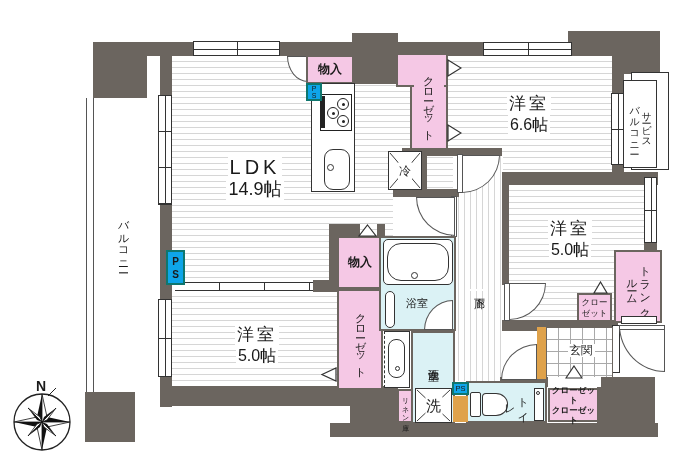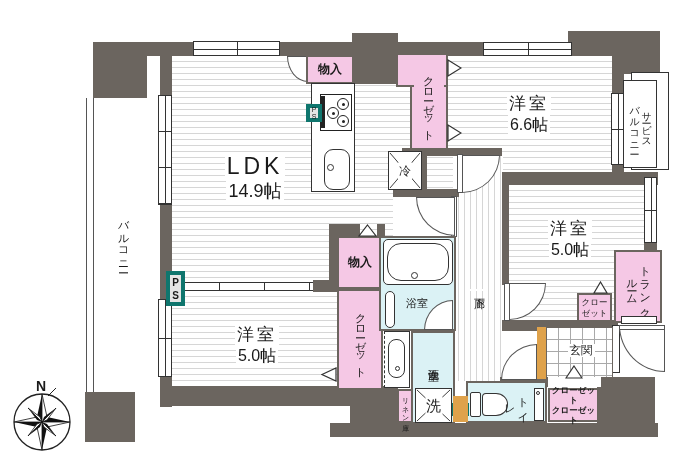--- a/index.html
+++ b/index.html
@@ -5,21 +5,21 @@
   html,body{margin:0;padding:0;background:#fff;}
   #plan{position:relative;width:700px;height:474px;background:#fff;overflow:hidden;
         font-family:"Liberation Sans","DejaVu Sans",sans-serif;color:#1a1a1a;}
   .a{position:absolute;box-sizing:border-box;}
   .wall{background:#6b655f;}
   .hst{background:repeating-linear-gradient(180deg,#fff 0 5px,#d6d6d6 5px 6px);}
   .vst{background:repeating-linear-gradient(90deg,#fff 0 5px,#d6d6d6 5px 6px);}
   .pink{background:#f5c8e5;border:2px solid #6b655f;}
   .pinkfill{background:#f5c8e5;}
   .blue{background:#dbf2f5;border:2px solid #6b655f;}
-  .whitebox{background:#e5e5e5;border:4px solid #0f766e;margin-top:21px;}
+  .whitebox{background:#0ea5e9;border:2px solid #0f766e;}
   .thin{background:#fff;border:1px solid #333;}
   .orange{background:#dfa24b;}
   .lbl{display:flex;align-items:center;justify-content:center;text-align:center;line-height:1.2;}
   .tag{background:#fff;padding:0 2px;}
   .vt{writing-mode:vertical-rl;text-orientation:mixed;letter-spacing:1px;}
   .winh{background:#fff;border:1px solid #333;}
   .winh::before{content:"";position:absolute;left:0;right:0;top:50%;border-top:1px solid #333;}
   .winh::after{content:"";position:absolute;left:50%;top:0;bottom:0;border-left:1px solid #333;}
   .winv{background:#fff;border:1px solid #333;}
   .winv::before{content:"";position:absolute;top:0;bottom:0;left:50%;border-left:1px solid #333;}
@@ -236,21 +236,21 @@
       <polygon points="1,7.5 15,1 15,14" fill="#fff" stroke="#333" stroke-width="1.2"></polygon>
     </svg>
   <svg class="a" style="left:593px;top:281px;width:15px;height:13px;" viewBox="0 0 15 13">
       <polygon points="7.5,1 14,12 1,12" fill="#fff" stroke="#333" stroke-width="1.2"></polygon>
     </svg>
   <svg class="a" style="left:565px;top:365px;width:18px;height:14px;" viewBox="0 0 18 14">
       <polygon points="9,1 17,13 1,13" fill="#fff" stroke="#333" stroke-width="1.2"></polygon>
     </svg>
 
   <div class="a lbl" style="left:200px;top:153px;width:110px;height:50px;flex-direction:column;">
-    <span class="tag" style="font-size:23px;letter-spacing:4px;">LDK</span>
+    <span class="tag" style="font-size:20px;letter-spacing:4px;">LDK</span>
     <span class="tag" style="font-size:18px;">14.9帖</span>
   </div>
   <div class="a lbl" style="left:494px;top:88px;width:70px;height:52px;flex-direction:column;">
     <span class="tag" style="font-size:17px;letter-spacing:3px;">洋室</span>
     <span class="tag" style="font-size:16px;">6.6帖</span>
   </div>
   <div class="a lbl" style="left:535px;top:214px;width:70px;height:50px;flex-direction:column;">
     <span class="tag" style="font-size:17px;letter-spacing:3px;">洋室</span>
     <span class="tag" style="font-size:16px;">5.0帖</span>
   </div>

